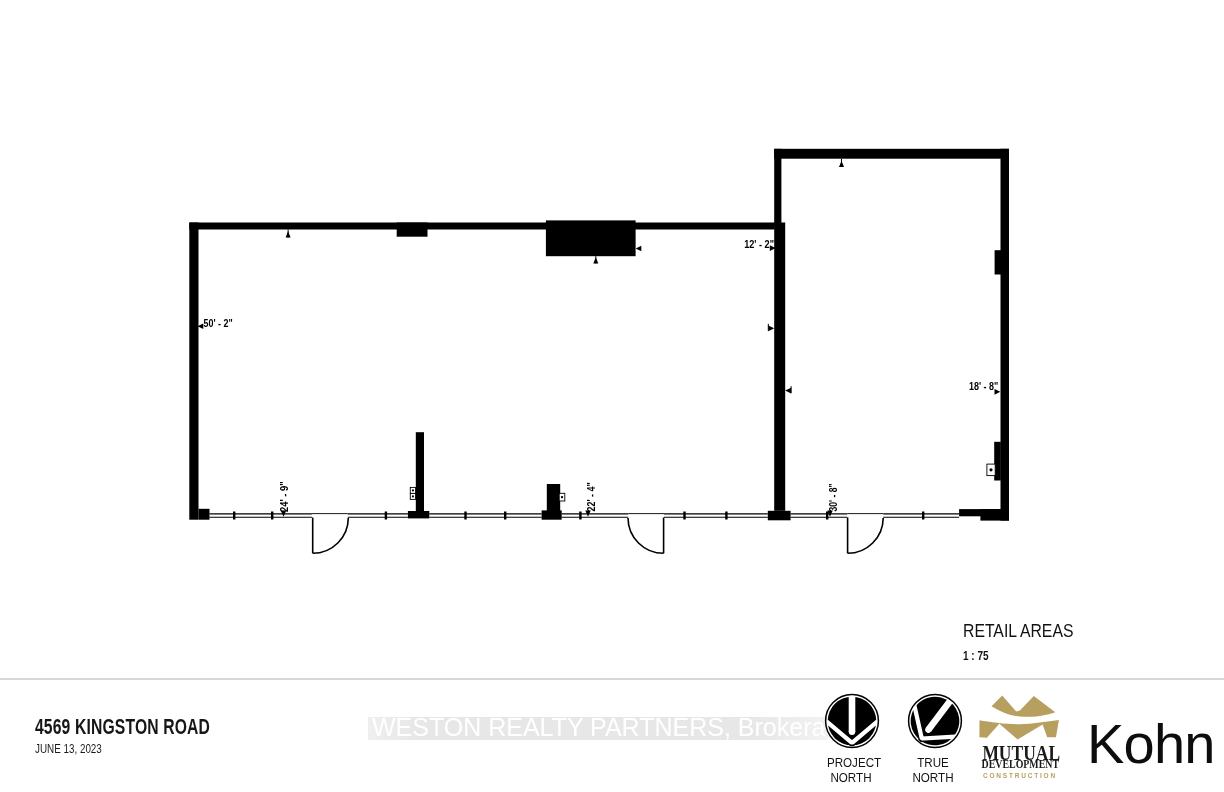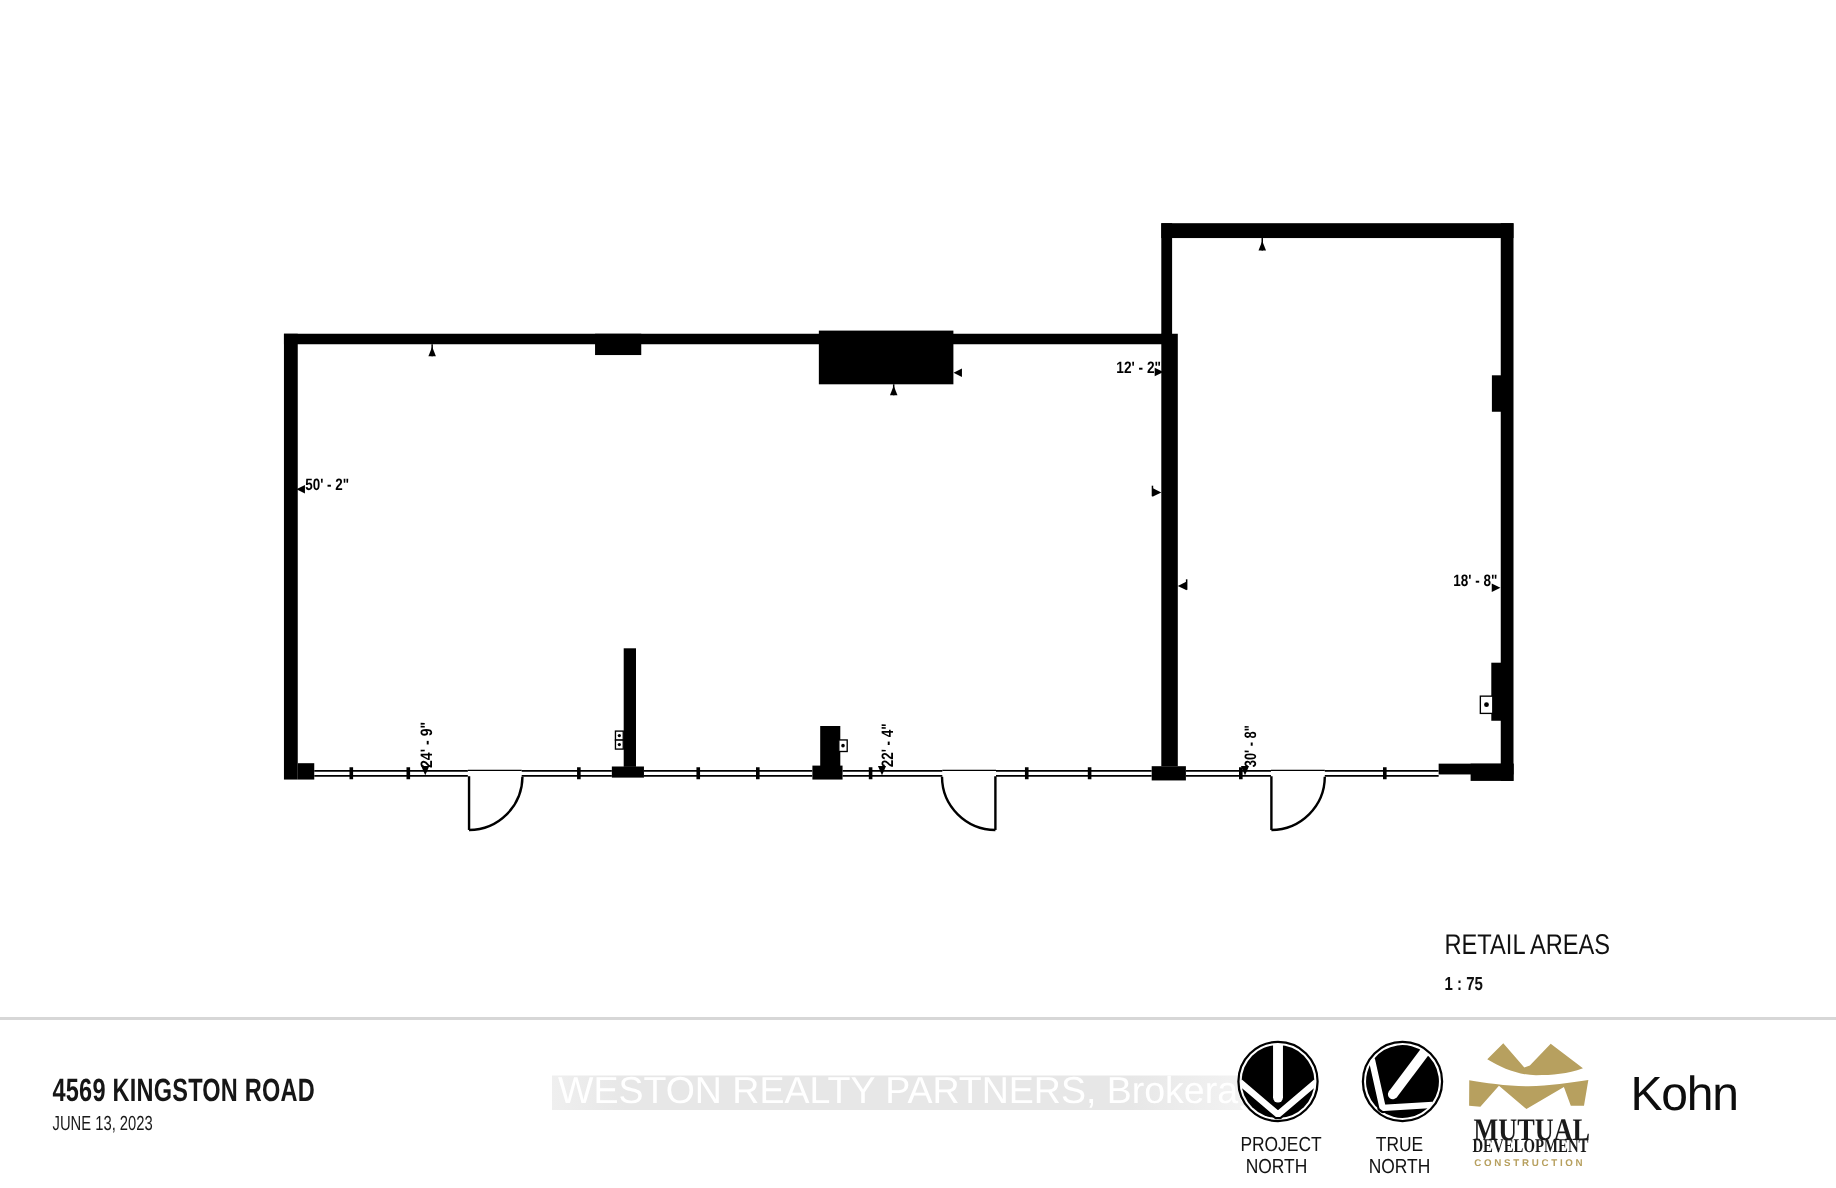--- a/index.html
+++ b/index.html
@@ -226,15 +226,15 @@
   .nlabel{font-size:13.5px;color:#131313;text-align:center;line-height:15px;
           transform:scaleX(0.86);transform-origin:50% 0;white-space:nowrap;}
   #mutual{left:975.5px;top:741px;width:76px;font-family:"Liberation Serif",serif;
           font-size:21px;font-weight:bold;color:#1a1a1a;transform:scaleX(0.832);
           text-align:center;white-space:nowrap;}
   #mutdev{left:972px;top:756px;width:80px;font-family:"Liberation Serif",serif;
           font-size:13px;font-weight:bold;color:#1a1a1a;text-align:center;white-space:nowrap;
           transform:scaleX(0.76);}
   #mutcon{left:981px;top:771.5px;width:76px;font-size:6.5px;color:#b7a05f;
           text-align:center;white-space:nowrap;font-weight:bold;}
-  #kohn{left:1087px;top:710.5px;font-size:32px;color:#0d0d0d;letter-spacing:-0.8px;
+  #kohn{left:1087px;top:710.5px;font-size:56px;color:#0d0d0d;letter-spacing:-0.8px;
         white-space:nowrap;}
 </style>
 
 </body></html>

